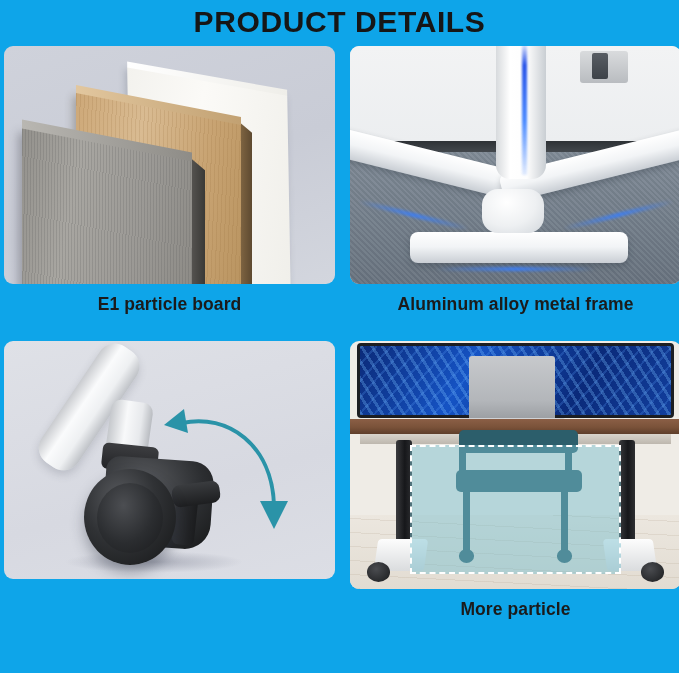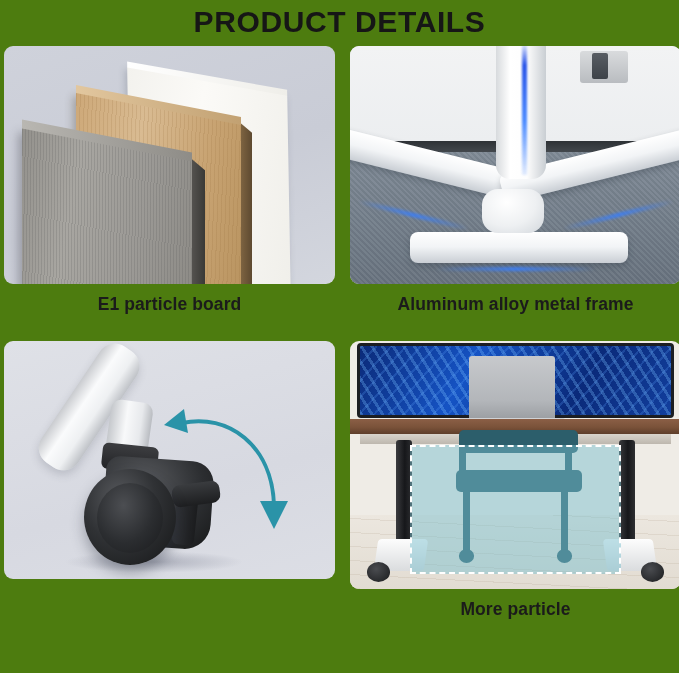--- a/index.html
+++ b/index.html
@@ -2,21 +2,21 @@
 <html><head>
 <meta charset="utf-8">
 <style>
   * { box-sizing: border-box; margin: 0; padding: 0; }
   html, body {
     width: 679px; height: 673px;
     background: #ffffff;
     font-family: "Liberation Sans", sans-serif;
     overflow: hidden;
   }
-  .page { position: relative; width: 679px; height: 673px; background: #4d7c0f; }
+  .page { position: relative; width: 679px; height: 673px; background: #0ea5e9; }
 
   
   .title {
     position: absolute; top: 0; left: 0; width: 679px; height: 44px;
     display: flex; align-items: center; justify-content: center;
     font-size: 30px; font-weight: 700; letter-spacing: 0.6px;
     color: #161616;
   }
 
   

